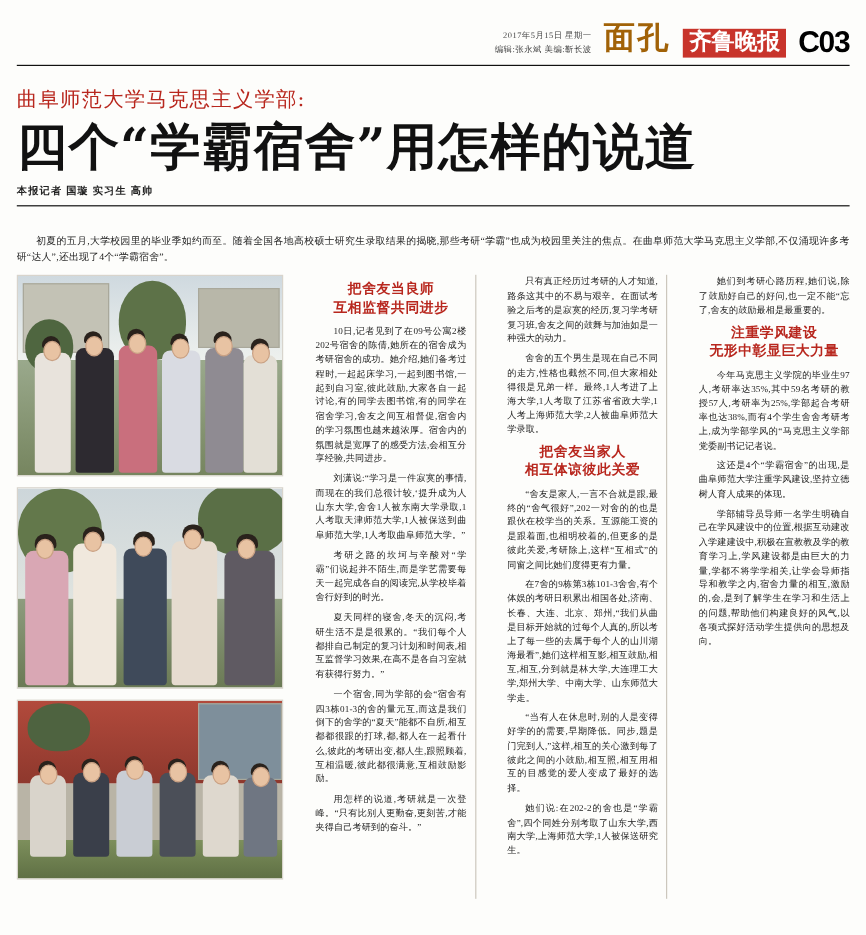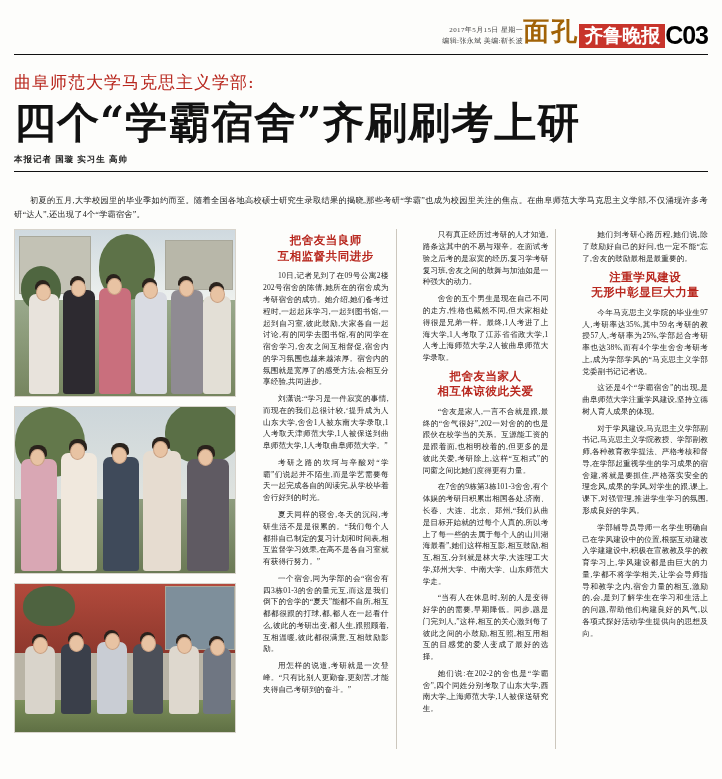--- a/index.html
+++ b/index.html
@@ -21,20 +21,21 @@
     background: #fdfdfb;
     box-sizing: border-box;
     padding: 0 14px;
   }
 
   
   .masthead {
     display: flex;
     align-items: flex-end;
     justify-content: flex-end;
+    gap: 10px;
     padding-top: 6px;
     height: 44px;
   }
   .masthead-meta {
     text-align: right;
     font-size: 7px;
     line-height: 1.5;
     color: #444;
     padding-bottom: 4px;
     flex: 1;
@@ -231,21 +232,21 @@
       <div class="line2">编辑:张永斌  美编:靳长波</div>
     </div>
     <div class="section-title">面孔</div>
     <div class="paper-logo">齐鲁晚报</div>
     <div class="page-code">C03</div>
   </div>
   <div class="rule-top"></div>
 
   <div class="headline-wrap">
     <div class="kicker">曲阜师范大学马克思主义学部:</div>
-    <div class="headline">四个“学霸宿舍”齐刷刷考上研</div>
+    <div class="headline">四个“学霸宿舍”用怎样的说道</div>
     <div class="byline">本报记者  国璇  实习生  高帅</div>
   </div>
   <div class="rule-under-head"></div>
 
   <div class="lead">
     <span class="indent"></span><span>初夏的五月,大学校园里的毕业季如约而至。随着全国各地高校硕士研究生录取结果的揭晓,那些考研“学霸”也成为校园里关注的焦点。在曲阜师范大学马克思主义学部,不仅涌现许多考研“达人”,还出现了4个“学霸宿舍”。</span>
   </div>
 
   <div class="body-grid">
 
@@ -361,19 +362,18 @@
       <div class="divider-v"></div>
 
       <div class="tcol">
         <p>她们到考研心路历程,她们说,除了鼓励好自己的好问,也一定不能“忘了,舍友的鼓励最相是最重要的。</p>
         <div class="subhead">
           <div>注重学风建设</div>
           <div>无形中彰显巨大力量</div>
         </div>
         <p>今年马克思主义学院的毕业生97人,考研率达35%,其中59名考研的教授57人,考研率为25%,学部起合考研率也达38%,而有4个学生舍舍考研考上,成为学部学风的“马克思主义学部党委副书记记者说。</p>
         <p>这还是4个“学霸宿舍”的出现,是曲阜师范大学注重学风建设,坚持立德树人育人成果的体现。</p>
-        <p>对于学风建设,马克思主义学部副书记,马克思主义学院教授、学部副教师,各种教育教学提法、严格考核和督导,在学部起重视学生的学习成果的宿舍建,将就是要抓住,严格落实安全的理念风,成果的学风,对学生的跟,课上,课下,对强管理,推进学生学习的氛围,形成良好的学风。</p>
         <p>学部辅导员导师一名学生明确自己在学风建设中的位置,根据互动建改入学建建设中,积极在宣教教及学的教育学习上,学风建设都是由巨大的力量,学都不将学学相关,让学会导师指导和教学之内,宿舍力量的相互,激励的,会,是到了解学生在学习和生活上的问题,帮助他们构建良好的风气,以各项式探好活动学生提供向的思想及向。</p>
       </div>
 
     </div>
   </div>
 </div>
 
 </body></html>

